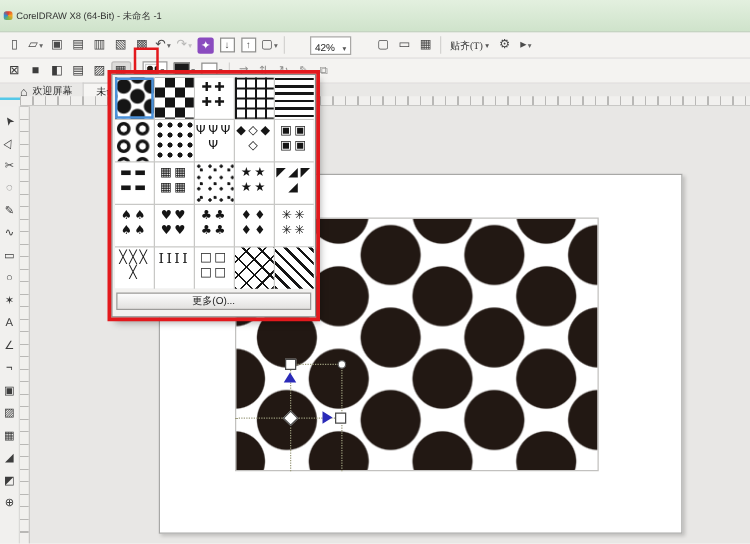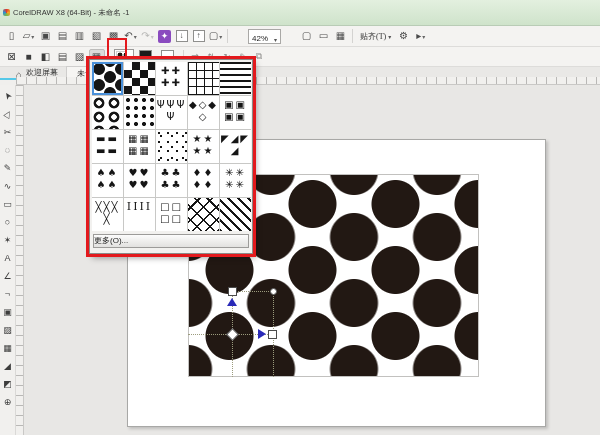--- a/index.html
+++ b/index.html
@@ -88,21 +88,21 @@
   .swatch.serif { font-family:"DejaVu Serif",serif; font-weight:normal; font-size:11px; }
   .sw-dots { background-image:radial-gradient(circle at 7px 7px,#151515 5.5px,transparent 6.3px),radial-gradient(circle at 7px 7px,#151515 5.5px,transparent 6.3px); background-size:22px 16px,22px 16px; background-position:0 0,11px 8px; }
   .sw-checker { background-image:repeating-conic-gradient(#151515 0 25%,#fff 0 50%); background-size:16px 16px; }
   .sw-bricks { background-image:linear-gradient(#151515 1.5px,transparent 1.5px),linear-gradient(90deg,#151515 1.5px,transparent 1.5px),linear-gradient(90deg,#151515 1.5px,transparent 1.5px); background-size:100% 8px,16px 16px,16px 16px; background-position:0 0,0 0,8px 8px; }
   .sw-hlines { background-image:repeating-linear-gradient(#151515 0 2px,#fff 2px 6px); }
   .sw-rings { background-image:radial-gradient(circle at 7px 7px,#fff 2.5px,#151515 3px,#151515 5px,transparent 5.8px); background-size:15px 14px; }
   .sw-smalldots { background-image:radial-gradient(circle at 4px 4px,#151515 1.8px,transparent 2.3px); background-size:8px 8px; }
   .sw-speckle { background-image:radial-gradient(circle at 3px 3px,#151515 1.1px,transparent 1.5px),radial-gradient(circle at 5px 6px,#151515 1.1px,transparent 1.5px); background-size:9px 9px,11px 11px; }
   .sw-net { background-image:repeating-linear-gradient(45deg,#151515 0 1.5px,transparent 1.5px 9px),repeating-linear-gradient(-45deg,#151515 0 1.5px,transparent 1.5px 9px); }
   .sw-hatch { background-image:repeating-linear-gradient(45deg,#151515 0 2px,#fff 2px 7px); }
-  .morebtn { display:block; width:156px; height:14px; margin:3px auto 0; background:linear-gradient(#fcfcfc,#e2e1df); border:1px solid #9c9b99; font-size:8px; color:#222; line-height:12px; cursor:pointer; }
+  .morebtn { display:block; width:156px; height:14px; margin:3px auto 0; background:linear-gradient(#fcfcfc,#e2e1df); border:1px solid #9c9b99; font-size:8px; color:#222; text-align:center; line-height:12px; cursor:pointer; }
 
   
   .red-small { position:absolute; left:107px; top:38px; width:20px; height:21px; border:2px solid #e3191d; z-index:40; }
   .red-big { position:absolute; left:86px; top:56px; width:170px; height:201px; border:3px solid #e3191d; z-index:40; }
 </style>
 </head>
 <body>
 
 <div class="app">
 

